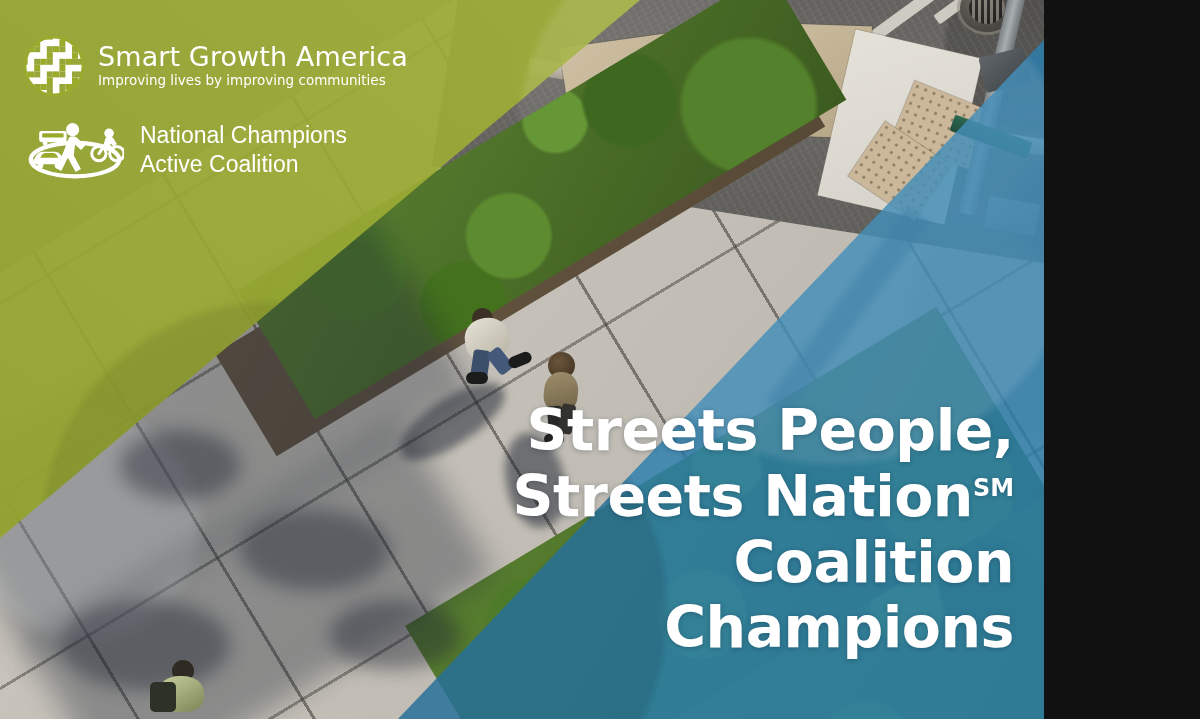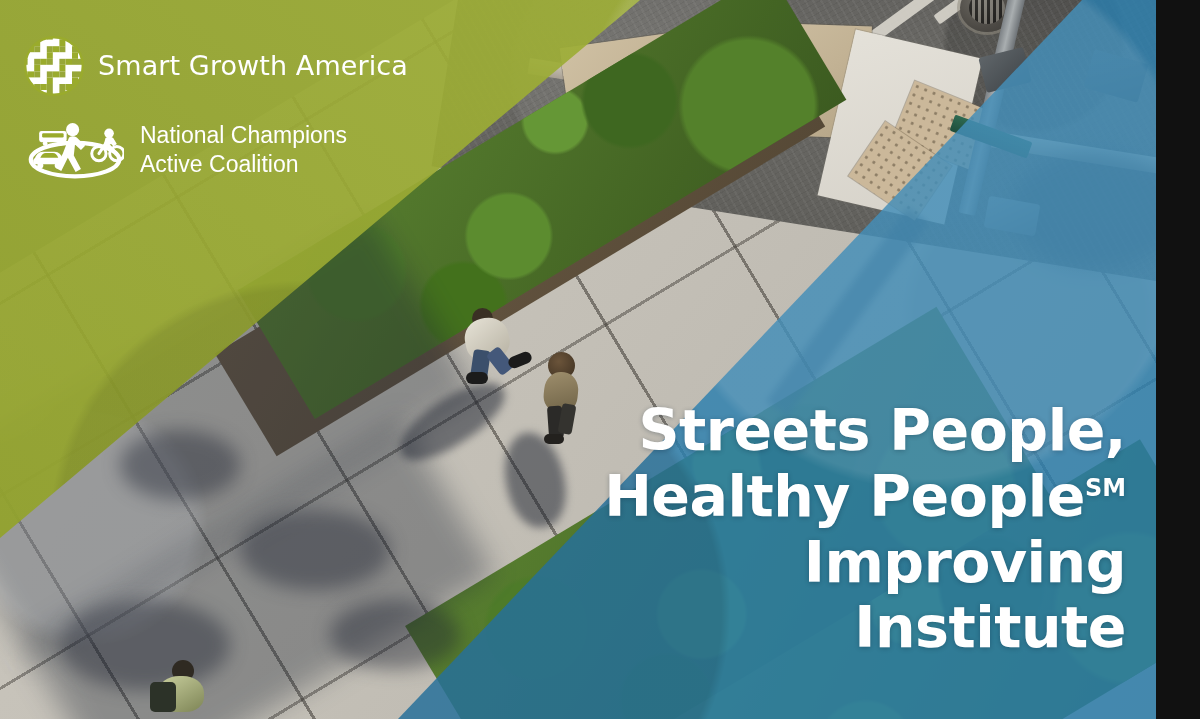--- a/index.html
+++ b/index.html
@@ -2,21 +2,21 @@
 <html><head>
 <meta charset="utf-8">
 <style>
   html, body {
     margin: 0;
     padding: 0;
     background: #111;
   }
   #canvas {
     position: relative;
-    width: 1156px;
+    width: 1044px;
     height: 719px;
     overflow: hidden;
     font-family: "Liberation Sans", sans-serif;
     background: #8e8d88;
   }
 
   
   .photo { position: absolute; inset: 0; overflow: hidden; }
 
   
@@ -370,20 +370,21 @@
           <rect x="6" y="59" width="11" height="10"></rect>
           <rect x="48" y="59" width="11" height="10"></rect>
           <rect x="27" y="80" width="11" height="10"></rect>
           <rect x="69" y="80" width="11" height="10"></rect>
         </g>
         <circle cx="50" cy="50" r="48" fill="none" stroke="#9aab2c" stroke-width="4"></circle>
       </svg>
 
       <div class="sga-words">
         <span class="sga-name">Smart Growth America</span>
+        <span class="sga-tag">Improving lives by improving communities</span>
       </div>
     </div>
 
     <div class="ncsc-row">
       <svg class="ncsc-mark" viewBox="0 0 164 100" aria-hidden="true">
 
         <ellipse cx="82" cy="66" rx="74" ry="28" fill="none" stroke="#ffffff" stroke-width="7"></ellipse>
 
         <g fill="#ffffff">
           <rect x="22" y="18" width="46" height="19" rx="4"></rect>
@@ -416,18 +417,18 @@
 
       <div class="ncsc-words">
         <div>National Champions</div>
         <div>Active Coalition</div>
       </div>
     </div>
   </div>
 
   <div class="headline">
     <span class="line">Streets People,</span>
-    <span class="line"><span>Healthy People</span><span class="sm-mark">SM</span></span>
-    <span class="line">Improving</span>
-    <span class="line">Institute</span>
+    <span class="line"><span>Streets Nation</span><span class="sm-mark">SM</span></span>
+    <span class="line">Coalition</span>
+    <span class="line">Champions</span>
   </div>
 
 </div>
 
 </body></html>

